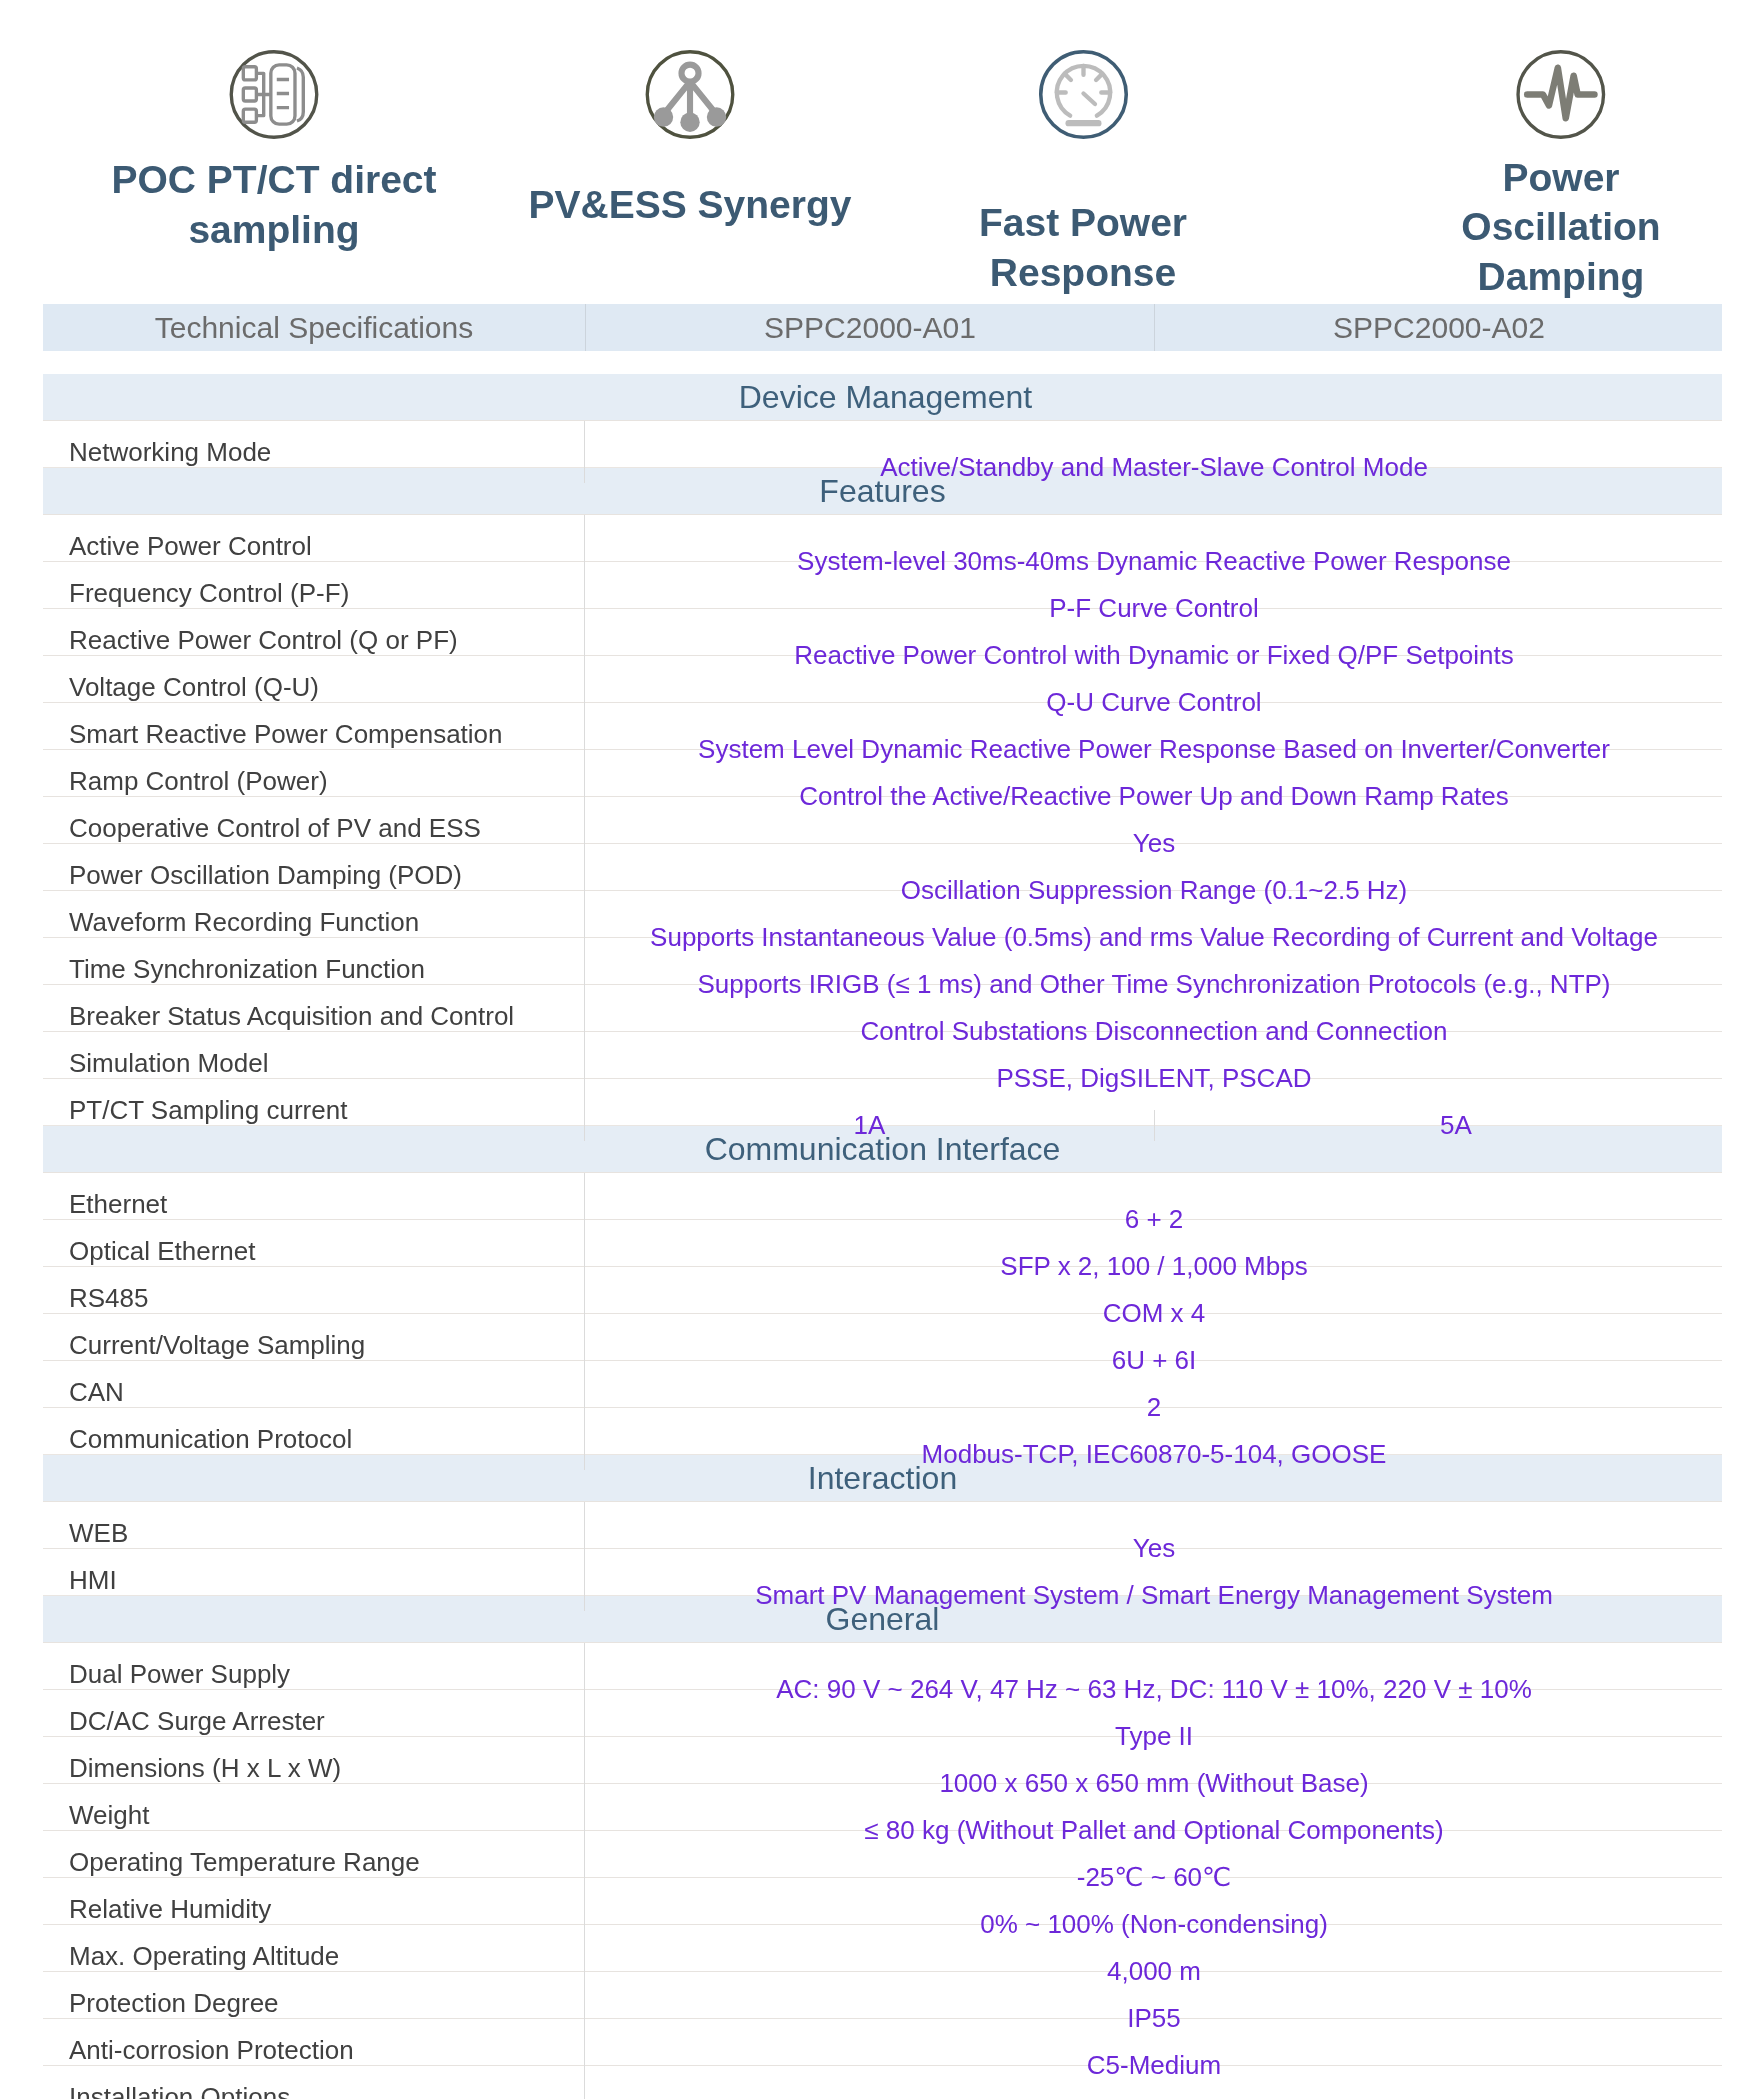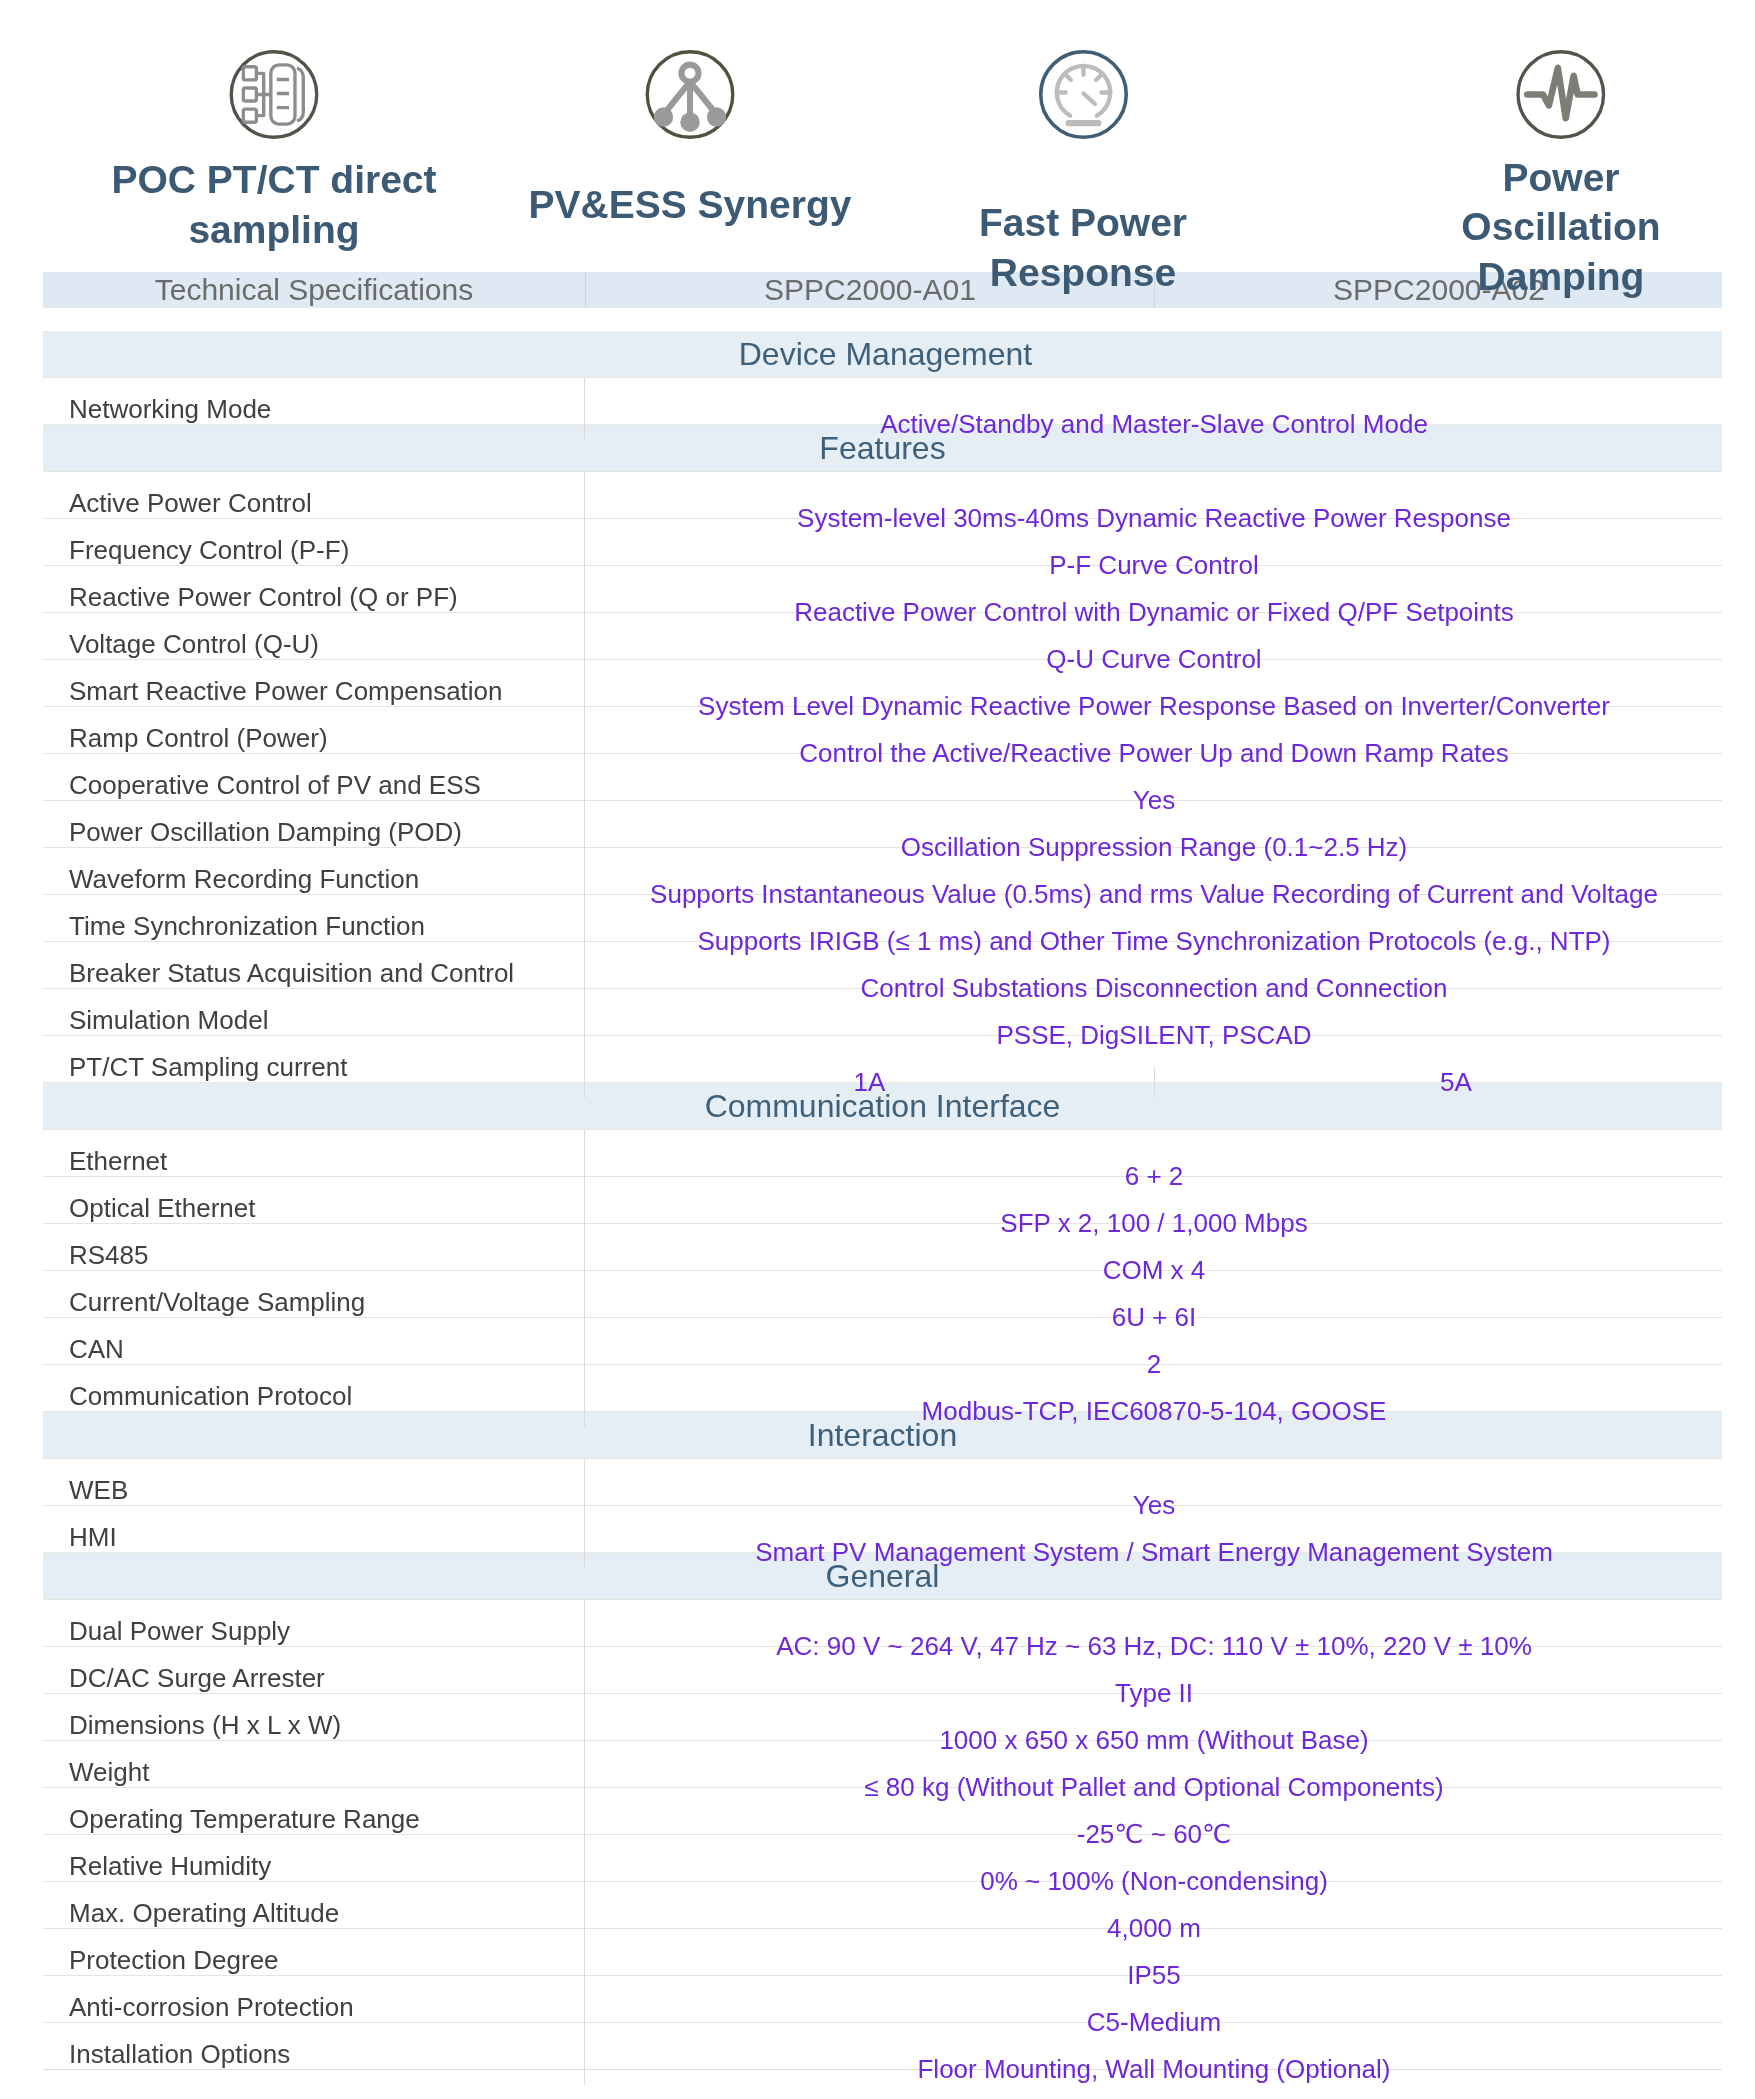--- a/index.html
+++ b/index.html
@@ -2,42 +2,42 @@
 <html style="font-size:14px"><head>
 <meta charset="utf-8">
 <style>
   html,body{margin:0;padding:0;}
   body{
     width:1756px;height:2100px;background:#ffffff;
     font-family:"Liberation Sans","DejaVu Sans",sans-serif;
     color:#5a5a58;position:relative;overflow:hidden;
   }
   
-  .features-bar{position:relative;height:272px;}
+  .features-bar{position:relative;height:304px;}
   .fb-item{position:absolute;top:47px;transform:translateX(-50%);
     display:flex;flex-direction:column;align-items:center;}
   .fb-item:nth-child(1){left:274px;}
   .fb-item:nth-child(2){left:690px;}
   .fb-item:nth-child(3){left:1083px;gap:43px;}
   .fb-item:nth-child(4){left:1561px;}
   .fb-icon svg{width:95px;height:95px;display:block;}
   .fb-label{
     margin-top:10.5px;min-height:105px;display:flex;align-items:center;
     text-align:center;color:#3c5a73;font-size:39px;line-height:1.27;
     font-weight:600;letter-spacing:0;
   }
   .fb-item:nth-child(1) .fb-label{max-width:377px;}
   .fb-item:nth-child(2) .fb-label{max-width:456px;}
   .fb-item:nth-child(3) .fb-label{max-width:272px;}
   .fb-item:nth-child(4) .fb-label{max-width:351px;}
   
   .spec-table{margin-left:43px;width:1679px;}
   .table-header-row{
     display:grid;grid-template-columns:542px 569px 569px;
-    background:#dfe9f3;height:36px;
+    background:#dfe9f3;height:47px;
   }
   .th-cell{display:flex;align-items:center;justify-content:center;
     font-size:30px;color:#6b6b6b;}
   .th-cell + .th-cell{border-left:1.8px solid #ccd4dc;}
   .table-gap{height:23px;background:#ffffff;}
   .section-band{
     height:46px;background:#e5edf5;display:flex;align-items:center;
     justify-content:center;font-size:32px;color:#3e607b;
     border-top:1.8px solid #eae6e2;
   }

